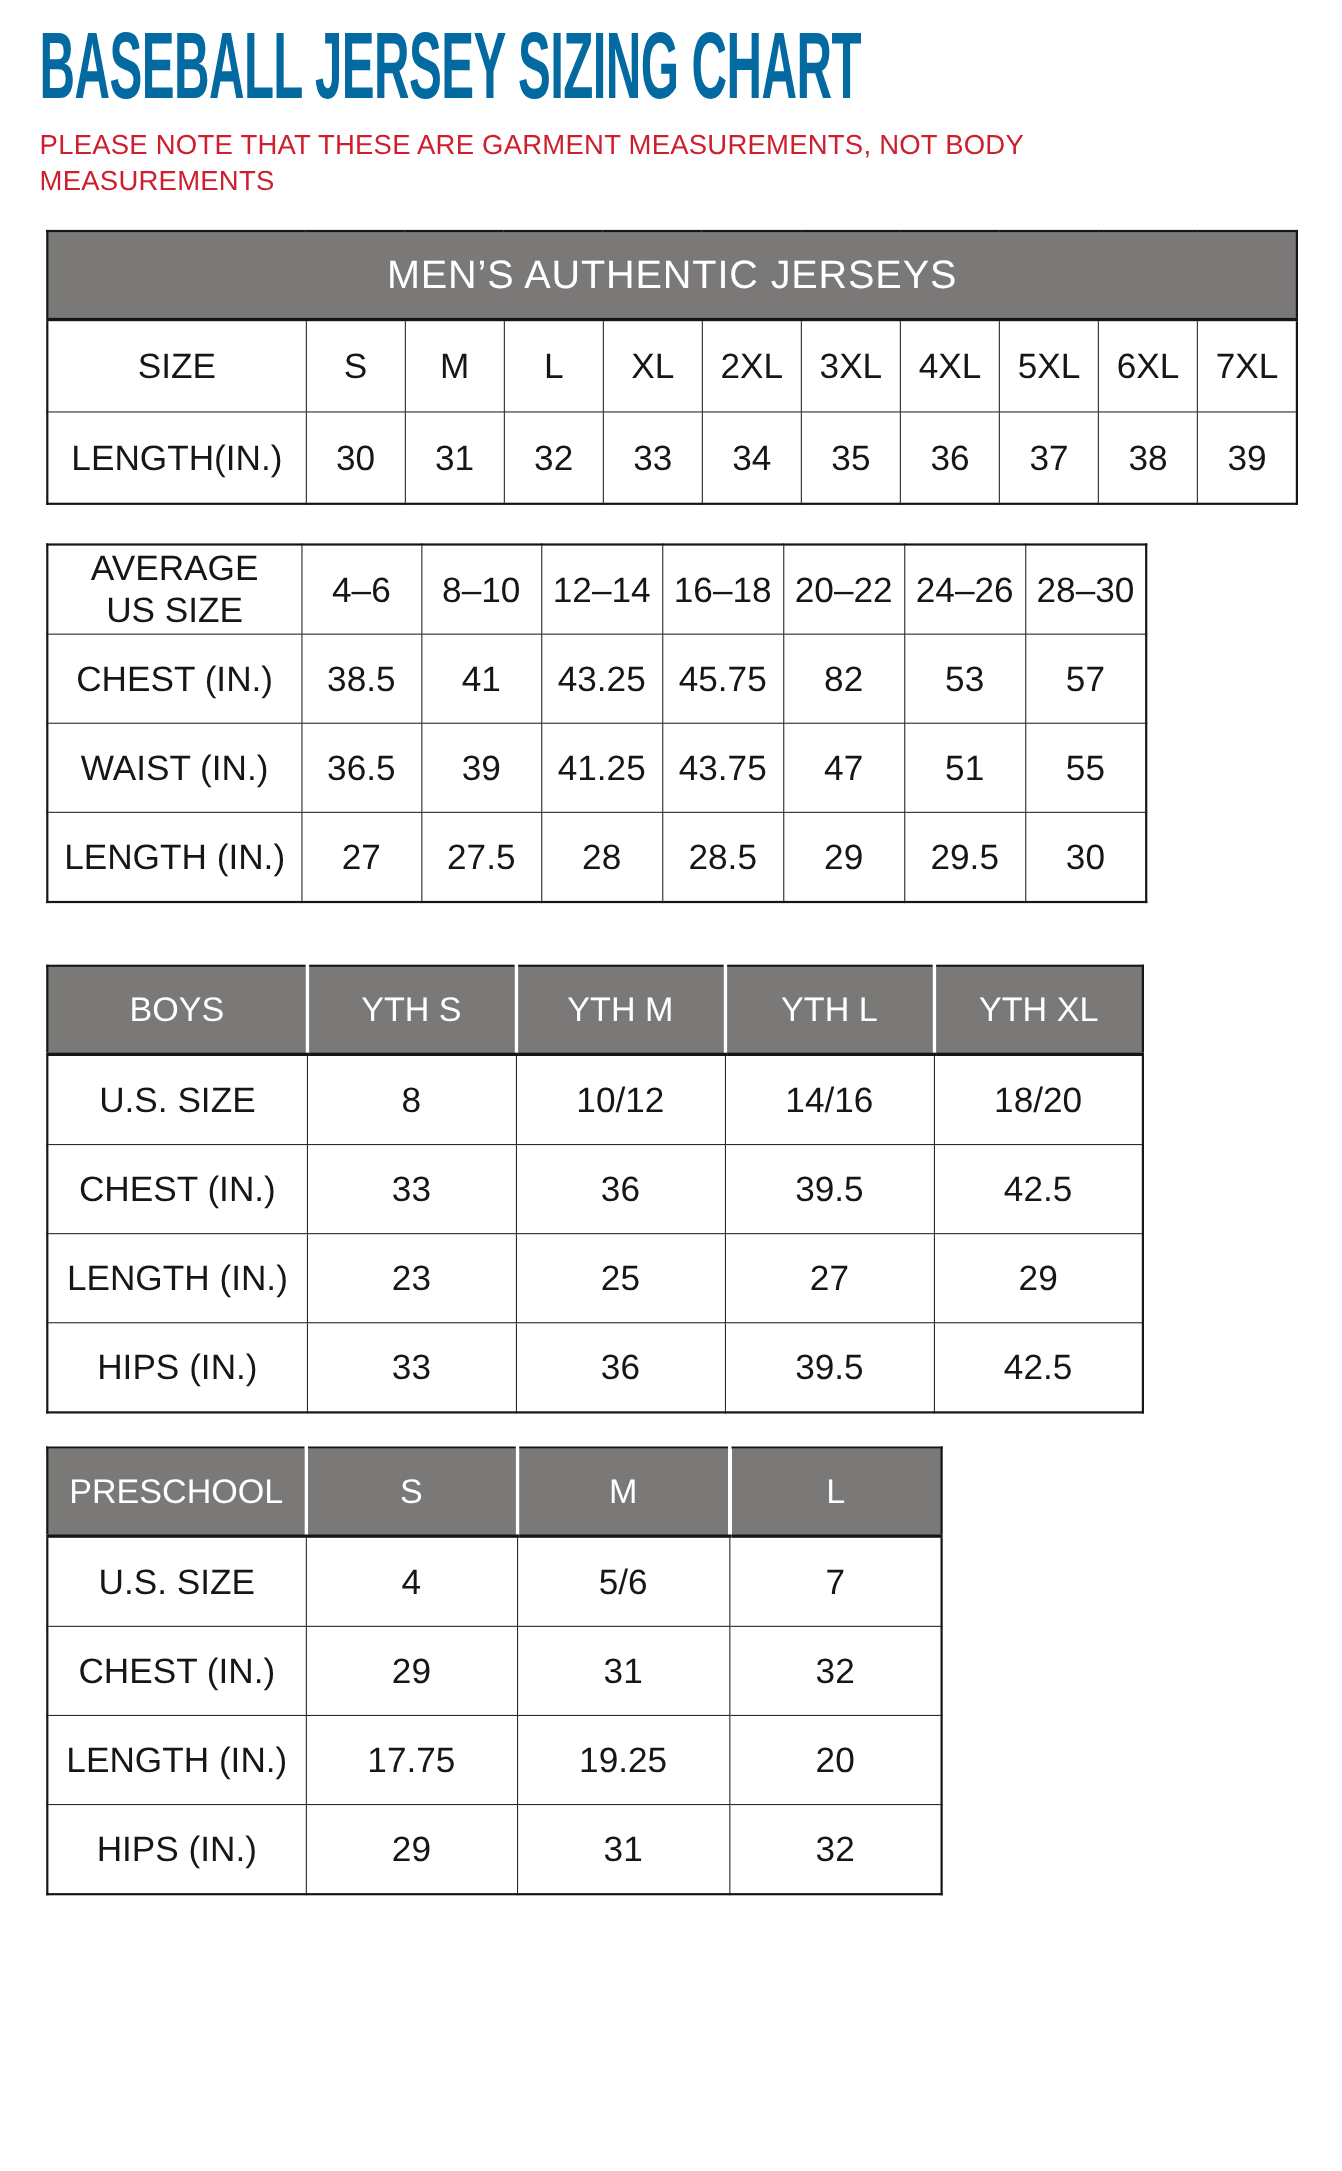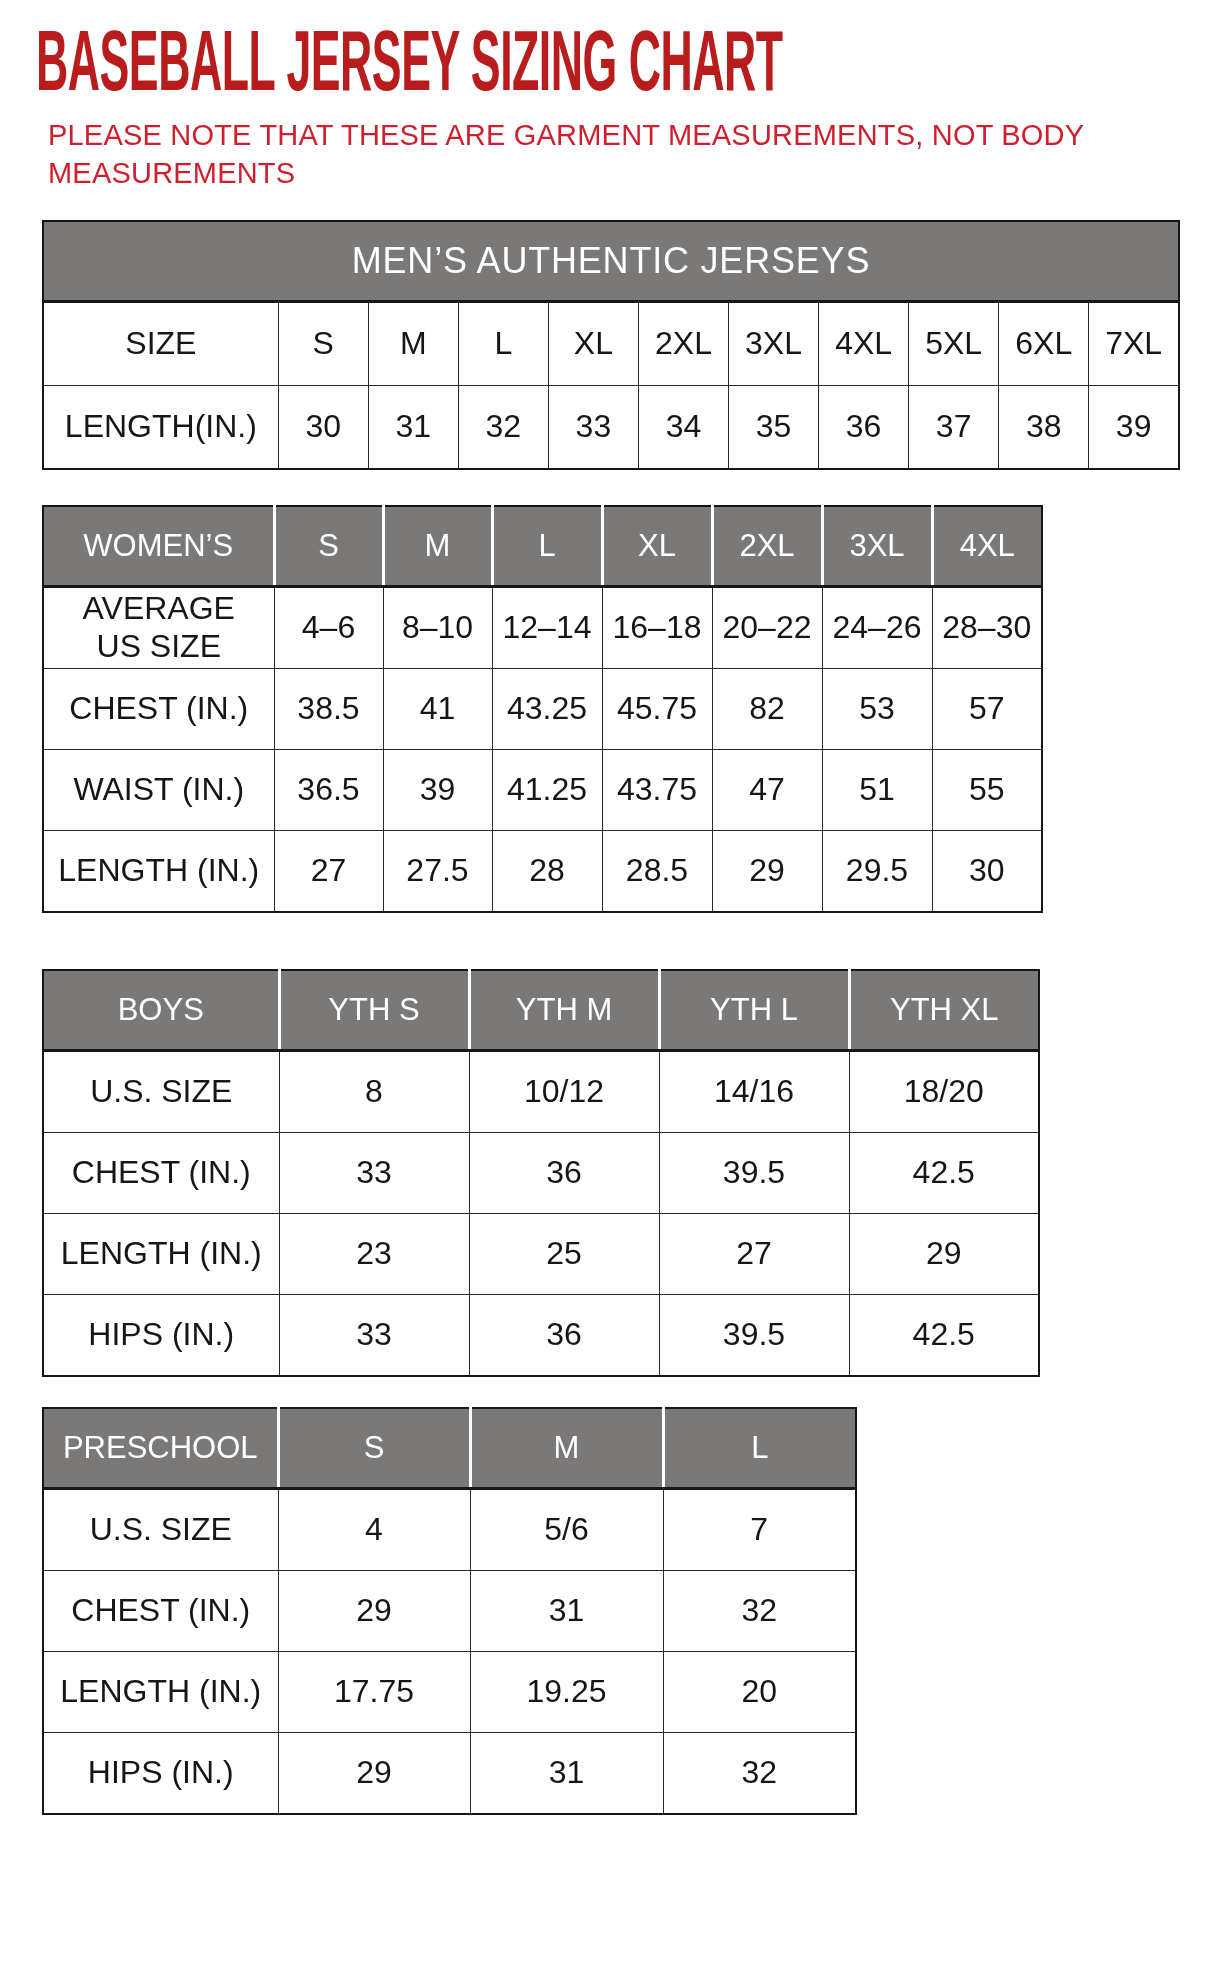--- a/index.html
+++ b/index.html
@@ -14,37 +14,36 @@
     min-height: 1974px;
     box-sizing: border-box;
     padding: 18px 0 30px 36px;
     background: #ffffff;
   }
   h1.title {
     margin: 0;
     line-height: 0.98;
     height: 86px;
     white-space: nowrap;
-    color: #b91c1c;
+    color: #0369a1;
   }
   h1.title .cond {
     display: inline-block;
     transform: scaleX(0.52);
     transform-origin: left center;
     font-size: 86px;
     font-weight: 700;
     letter-spacing: -1px;
   }
   .note {
     margin-top: 12px;
     color: #ce1f2e;
-    font-size: 29px;
+    font-size: 25px;
     line-height: 1.32;
     letter-spacing: 0.2px;
-    margin-left: 12px;
   }
   table.sz {
     border-collapse: collapse;
     table-layout: fixed;
     border: 2px solid #161616;
     margin-left: 6px;
   }
   table.sz td, table.sz th {
     text-align: center;
     vertical-align: middle;
@@ -159,30 +158,20 @@
         <col style="width:109px">
         <col style="width:109px">
         <col style="width:110px">
         <col style="width:110px">
         <col style="width:110px">
         <col style="width:110px">
         <col style="width:110px">
     </colgroup>
     <tbody>
       <tr>
-        <th class="gray">WOMEN’S</th>
-        <th class="gray">S</th>
-        <th class="gray">M</th>
-        <th class="gray">L</th>
-        <th class="gray">XL</th>
-        <th class="gray">2XL</th>
-        <th class="gray">3XL</th>
-        <th class="gray">4XL</th>
-      </tr>
-      <tr>
         <td class="lbl"><span class="narrow">AVERAGE US SIZE</span></td>
         <td>4–6</td>
         <td>8–10</td>
         <td>12–14</td>
         <td>16–18</td>
         <td>20–22</td>
         <td>24–26</td>
         <td>28–30</td>
       </tr>
       <tr>

